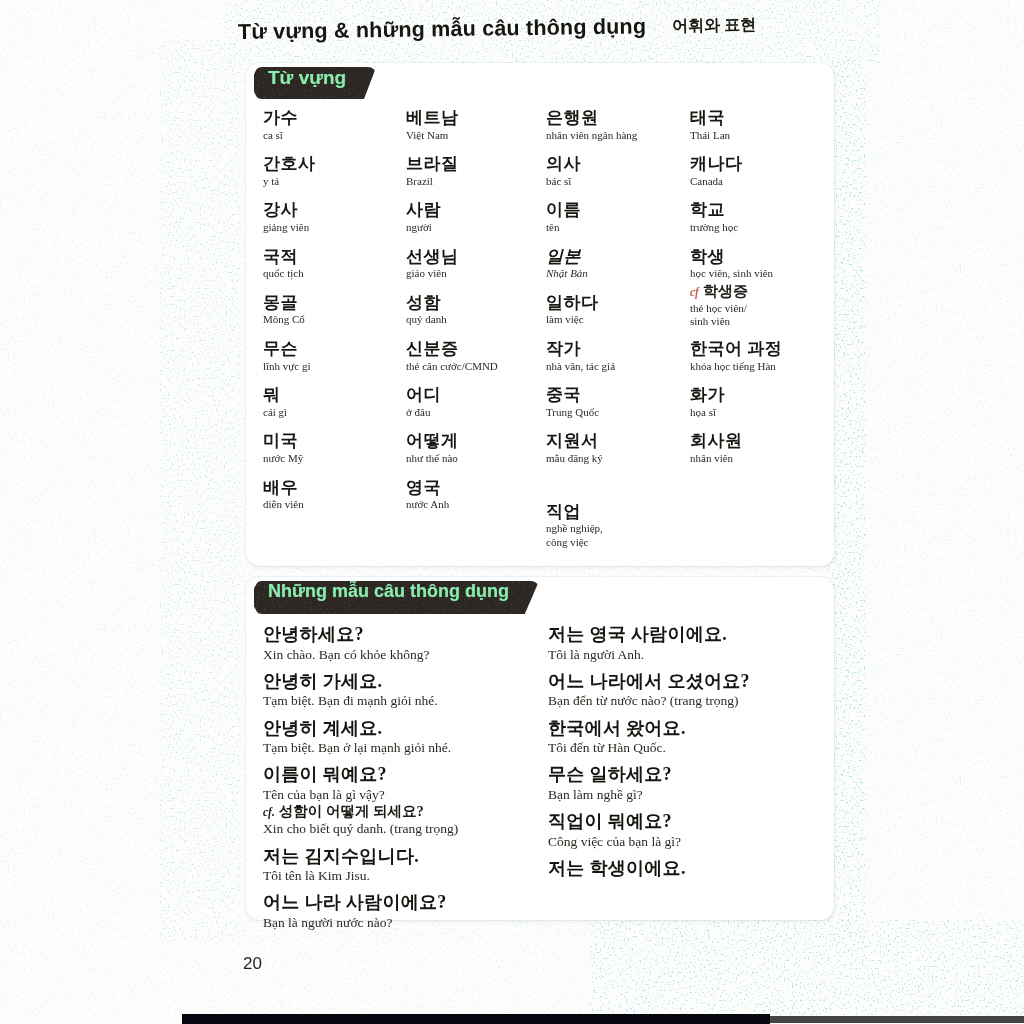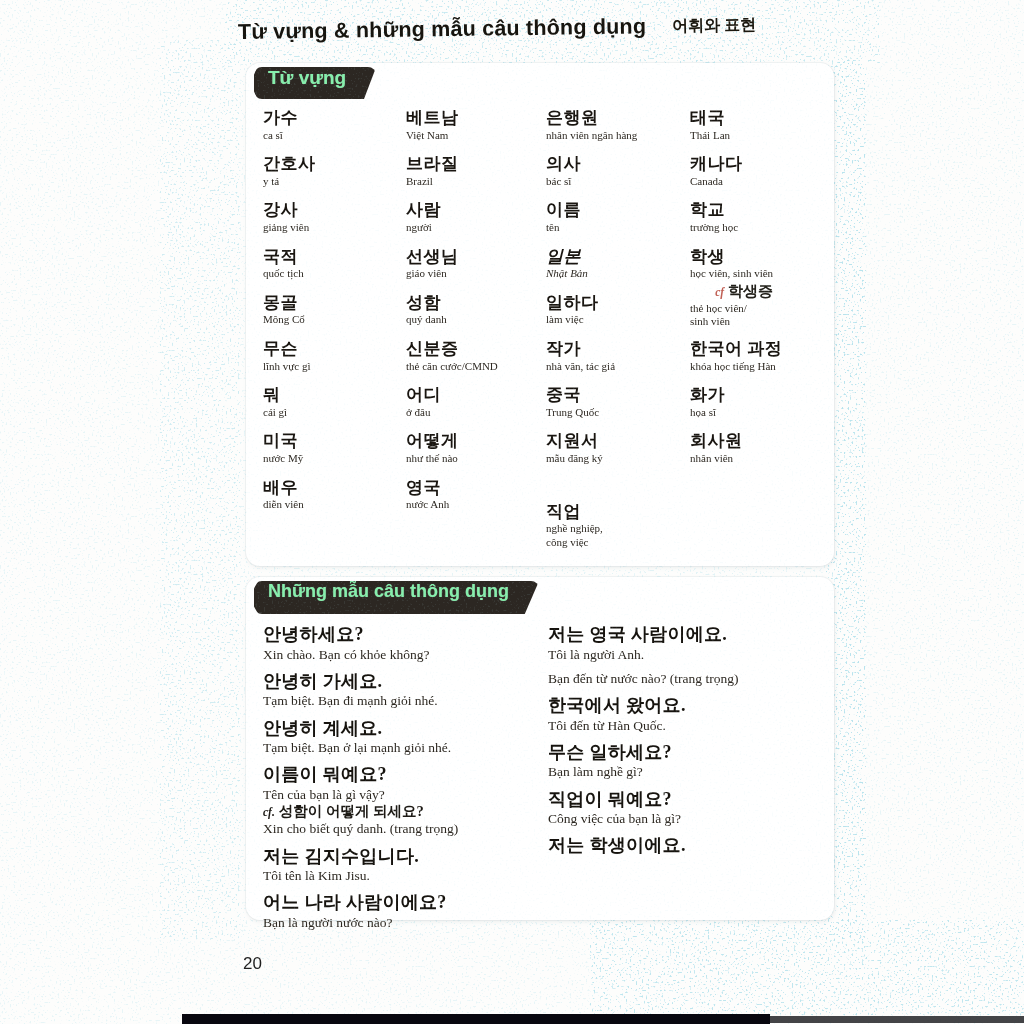--- a/index.html
+++ b/index.html
@@ -43,21 +43,21 @@
   .vocab-entry{position:absolute;line-height:1.15;}
   .vocab-entry .ko{
     font-size:17px;font-weight:600;color:#191510;
     font-family:"Liberation Serif", serif;letter-spacing:.5px;
   }
   .vocab-entry .vi{
     font-size:11px;color:#2c2720;margin-top:1px;line-height:1.25;
     font-family:"Liberation Serif", serif;white-space:pre-line;
   }
   .cf-line{font-size:15px;font-weight:600;color:#22201a;line-height:1.25;margin-top:1px;
-    font-family:"Liberation Serif", serif;text-align:right;}
+    font-family:"Liberation Serif", serif;}
   .cf-mark{font-size:11.5px;font-weight:bold;font-style:italic;margin-right:4px;}
   .cf-mark.red{color:#c06055;}
 
   .sentence-col{position:absolute;top:46px;width:278px;}
   .sentence-col.left{left:17px;}
   .sentence-col.right{left:302px;}
   .sentence-entry{margin-bottom:7px;}
   .sentence-entry .ko{
     font-size:18px;font-weight:600;color:#16130e;line-height:1.25;
     font-family:"Liberation Serif", serif;letter-spacing:.3px;
@@ -280,20 +280,21 @@
         <div class="ko">어느 나라 사람이에요?</div>
         <div class="vi">Bạn là người nước nào?</div>
       </div>
     </div>
   <div class="sentence-col right" id="sent-right">
       <div class="sentence-entry">
         <div class="ko">저는 영국 사람이에요.</div>
         <div class="vi">Tôi là người Anh.</div>
       </div>
       <div class="sentence-entry">
+        <div class="ko">어느 나라에서 오셨어요?</div>
         <div class="vi">Bạn đến từ nước nào? (trang trọng)</div>
       </div>
       <div class="sentence-entry">
         <div class="ko">한국에서 왔어요.</div>
         <div class="vi">Tôi đến từ Hàn Quốc.</div>
       </div>
       <div class="sentence-entry">
         <div class="ko">무슨 일하세요?</div>
         <div class="vi">Bạn làm nghề gì?</div>
       </div>

